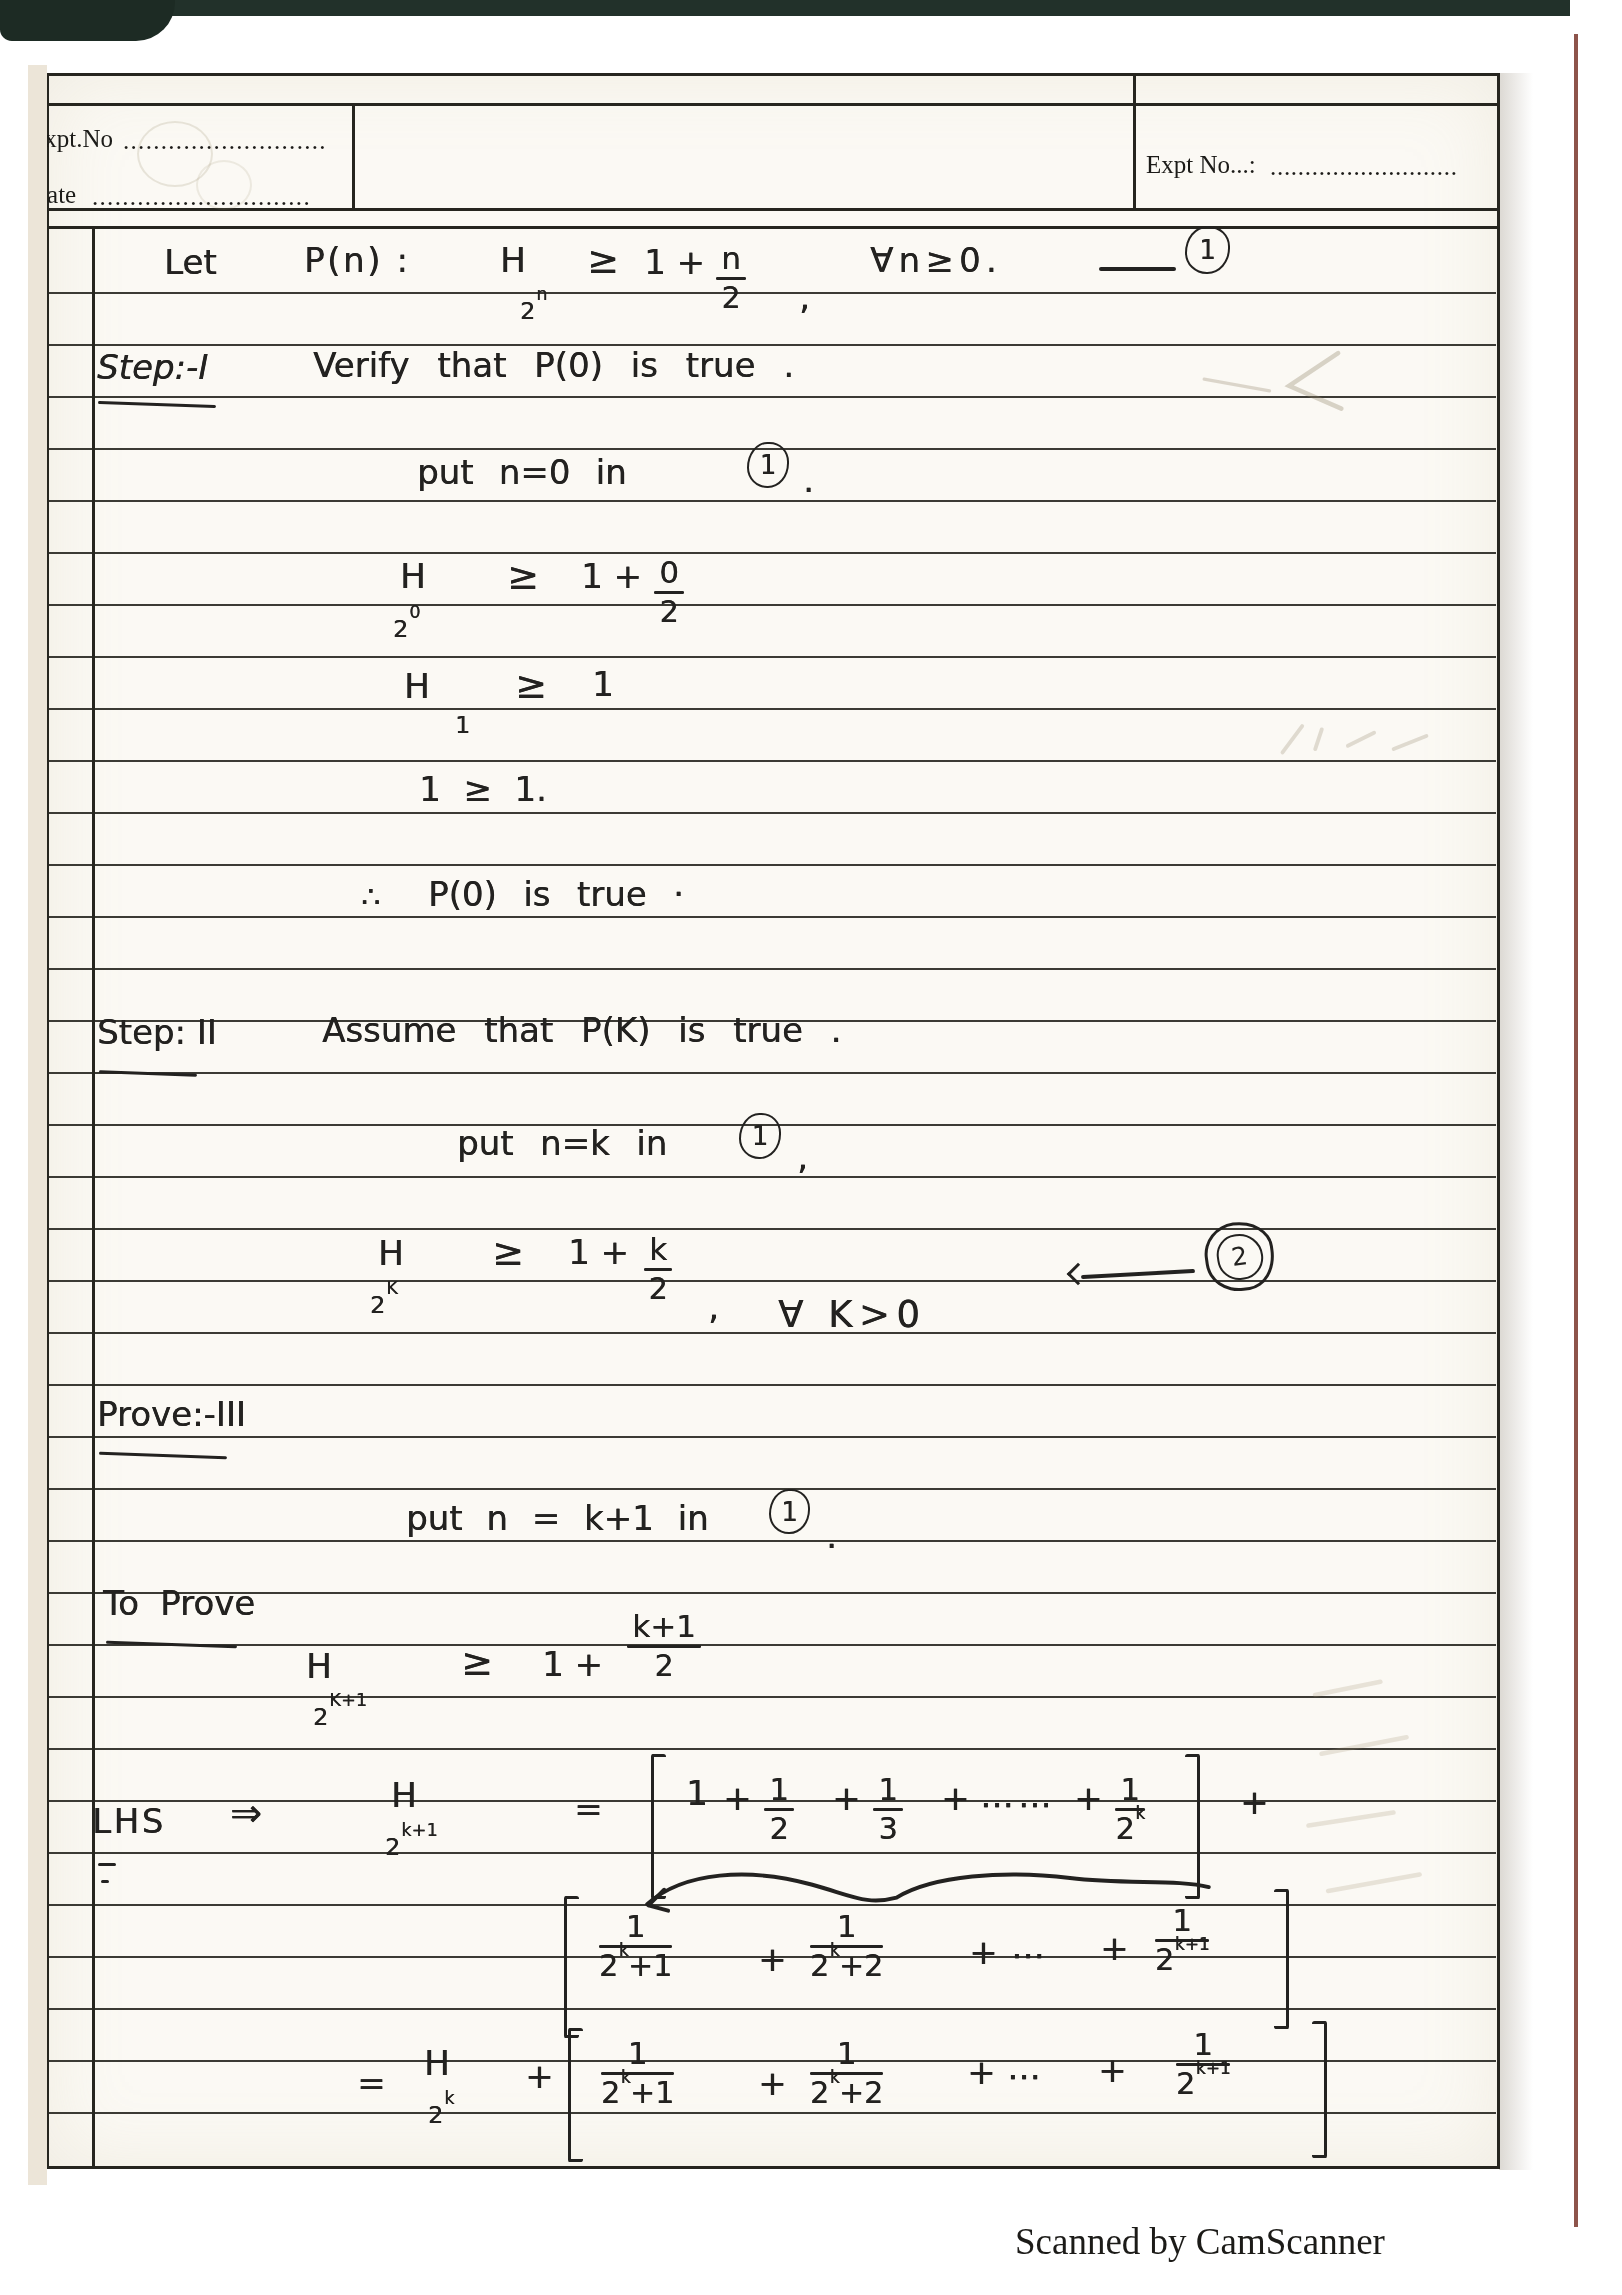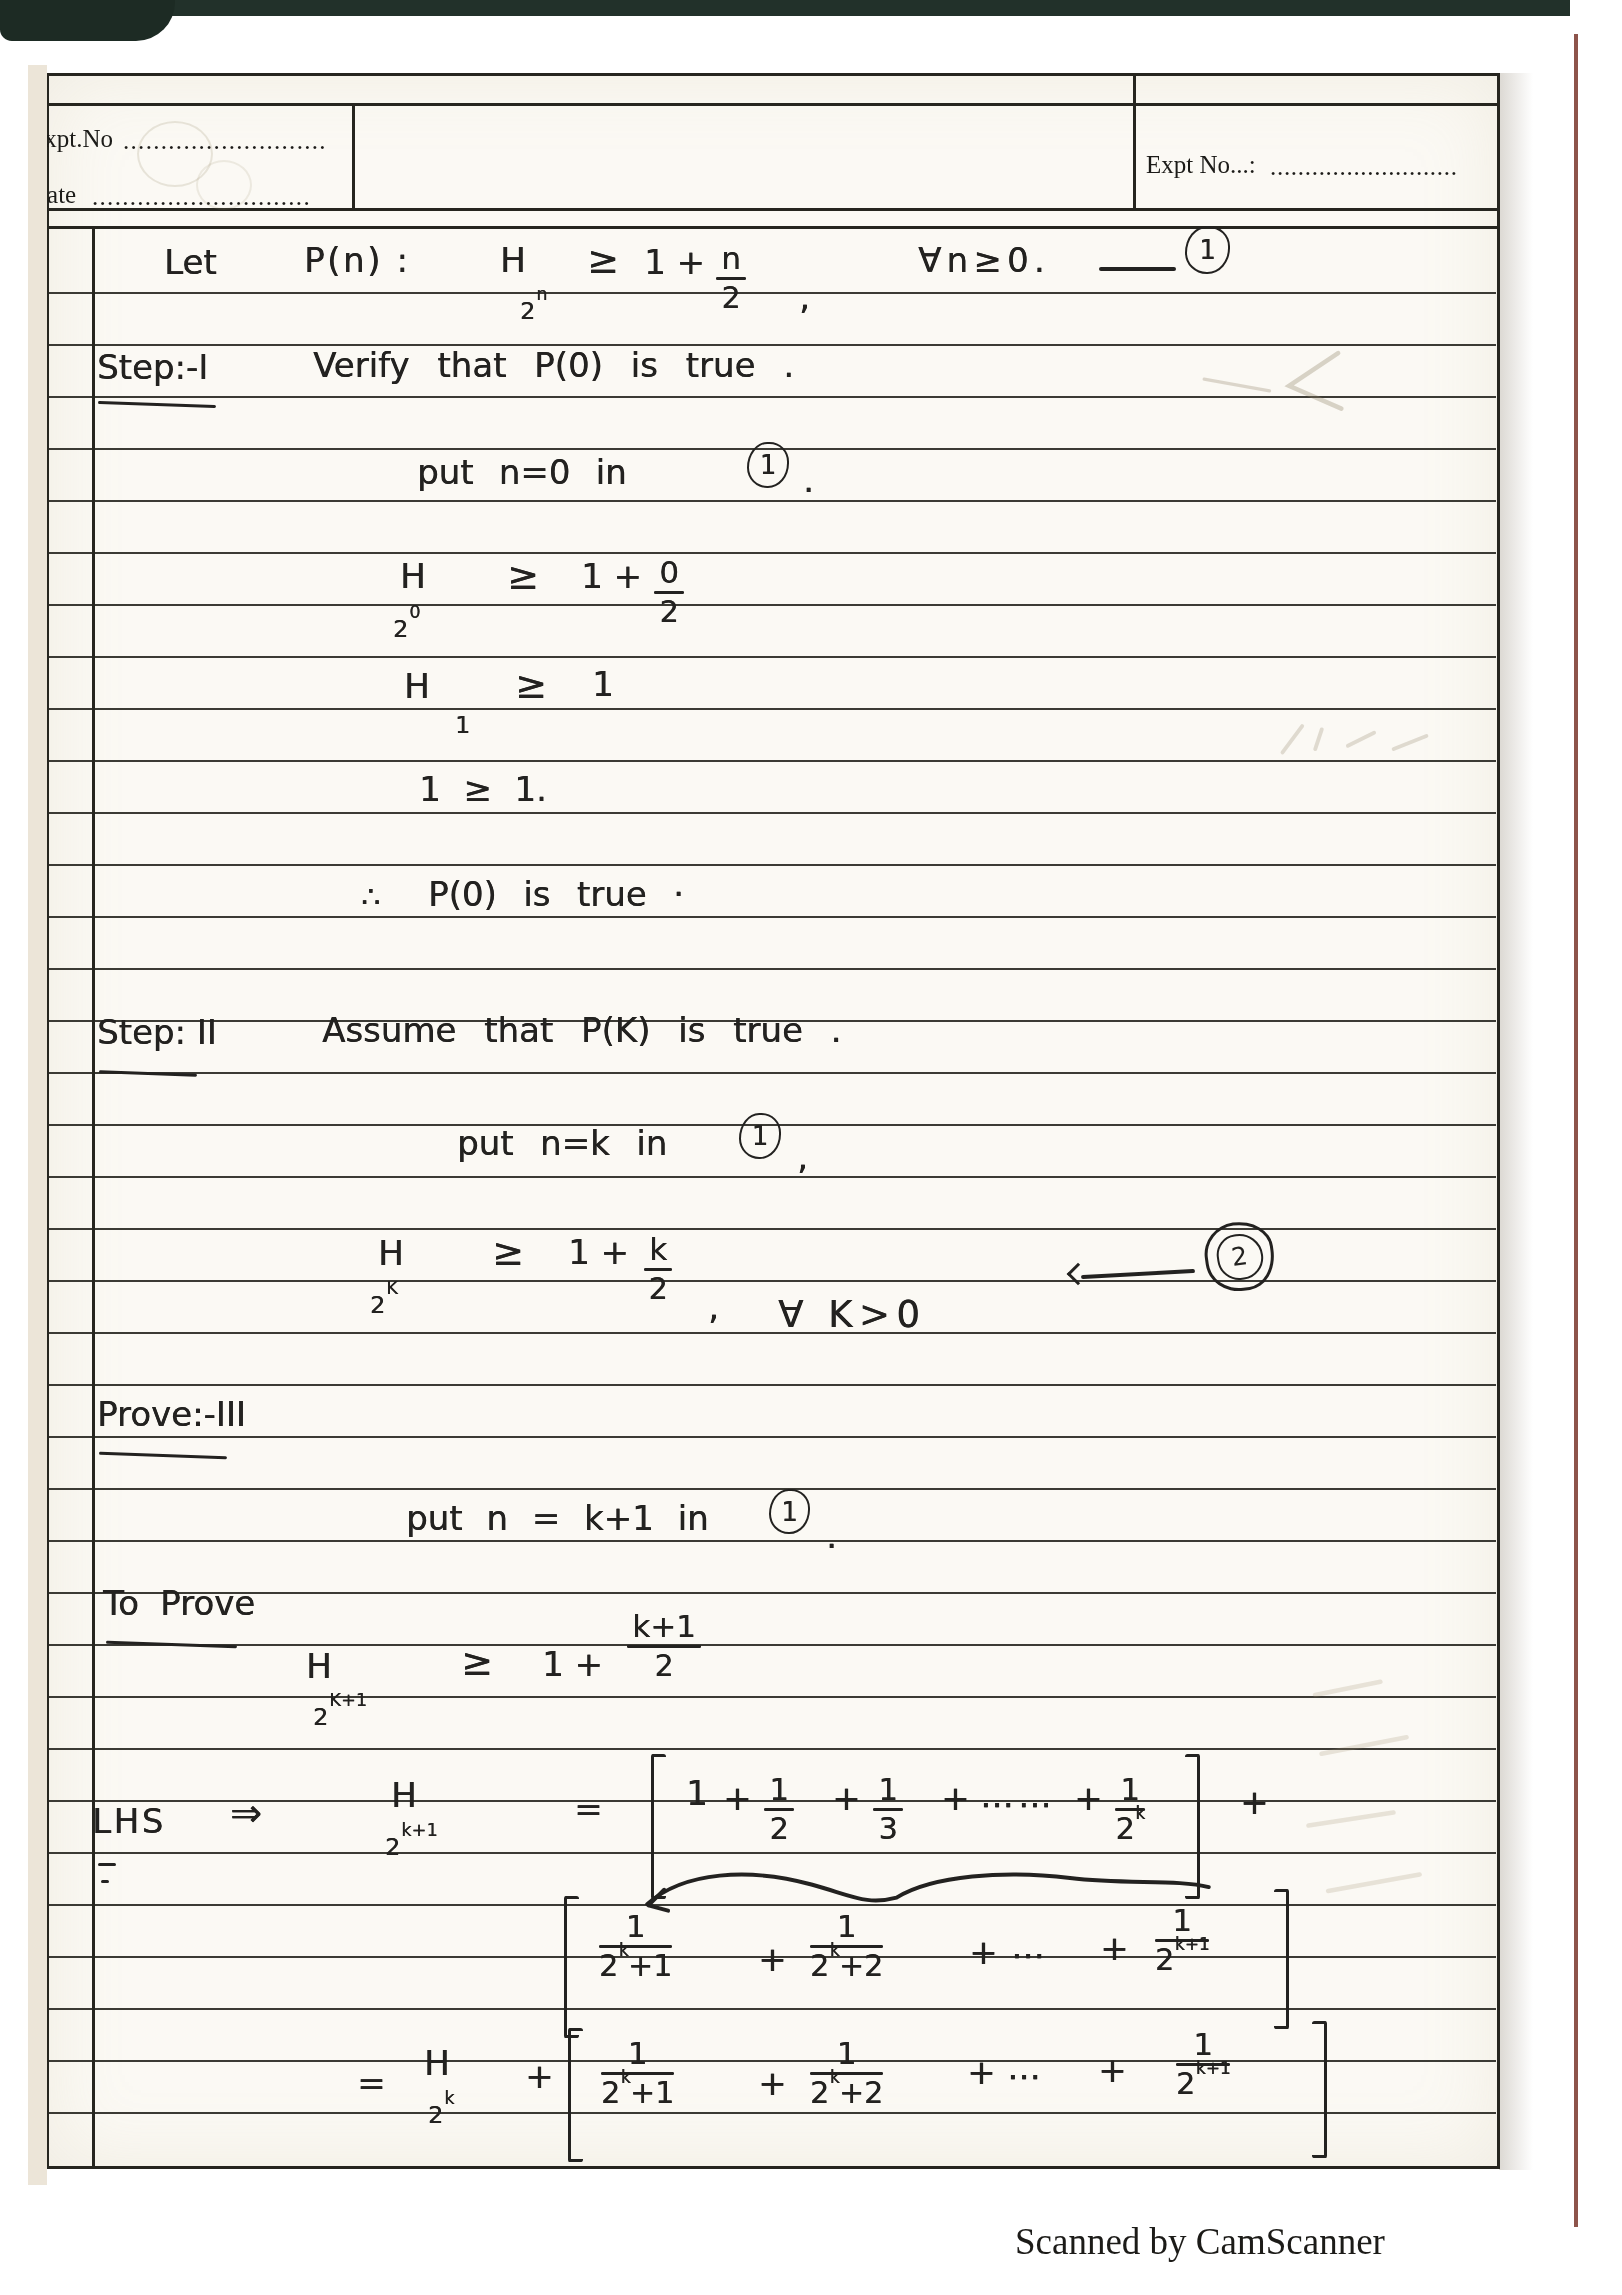--- a/index.html
+++ b/index.html
@@ -97,25 +97,25 @@
   <span class="t hand" style="left:500px;top:243px;">H</span>
   <span class="t sub" style="left:520px;top:296px;"><span>2</span><sup>n</sup></span>
   <span class="t big" style="left:587px;top:241px;">≥</span>
   <span class="t hand" style="left:644px;top:245px;">1 +</span>
   <div class="frac" style="left:716px;top:243px;">
     <span class="fn">n</span>
     <span class="fbar"></span>
     <span class="fd">2</span>
   </div>
   <span class="t hand" style="left:799px;top:280px;">,</span>
-  <span class="t hand" style="left:918px;top:243px;letter-spacing:5.2px;">∀n≥0.</span>
+  <span class="t hand" style="left:870px;top:243px;letter-spacing:5.2px;">∀n≥0.</span>
   <div class="dash" style="left:1099px;top:267px;width:77px;"></div>
   <div class="circ1" style="left:1185px;top:226px;width:41px;height:44px;">1</div>
 
-  <span class="t hand" style="left:97px;top:350px;">Step:-I</span>
+  <span class="t hand" style="left:97px;top:350px;font-style:italic;">Step:-I</span>
   <div class="ul" style="left:98px;top:403px;width:118px;transform:rotate(2deg);"></div>
   <span class="t hand" style="left:313px;top:348px;word-spacing:17px;">Verify that P(0) is true .</span>
 
   <span class="t hand" style="left:417px;top:455px;word-spacing:14.4px;">put n=0 in</span>
   <div class="circ1" style="left:747px;top:442px;width:38px;height:42px;">1</div>
   <span class="t hand" style="left:803px;top:463px;">.</span>
 
   <span class="t hand" style="left:400px;top:559px;">H</span>
   <span class="t sub" style="left:393px;top:614px;"><span>2</span><sup>0</sup></span>
   <span class="t big" style="left:507px;top:557px;">≥</span>

